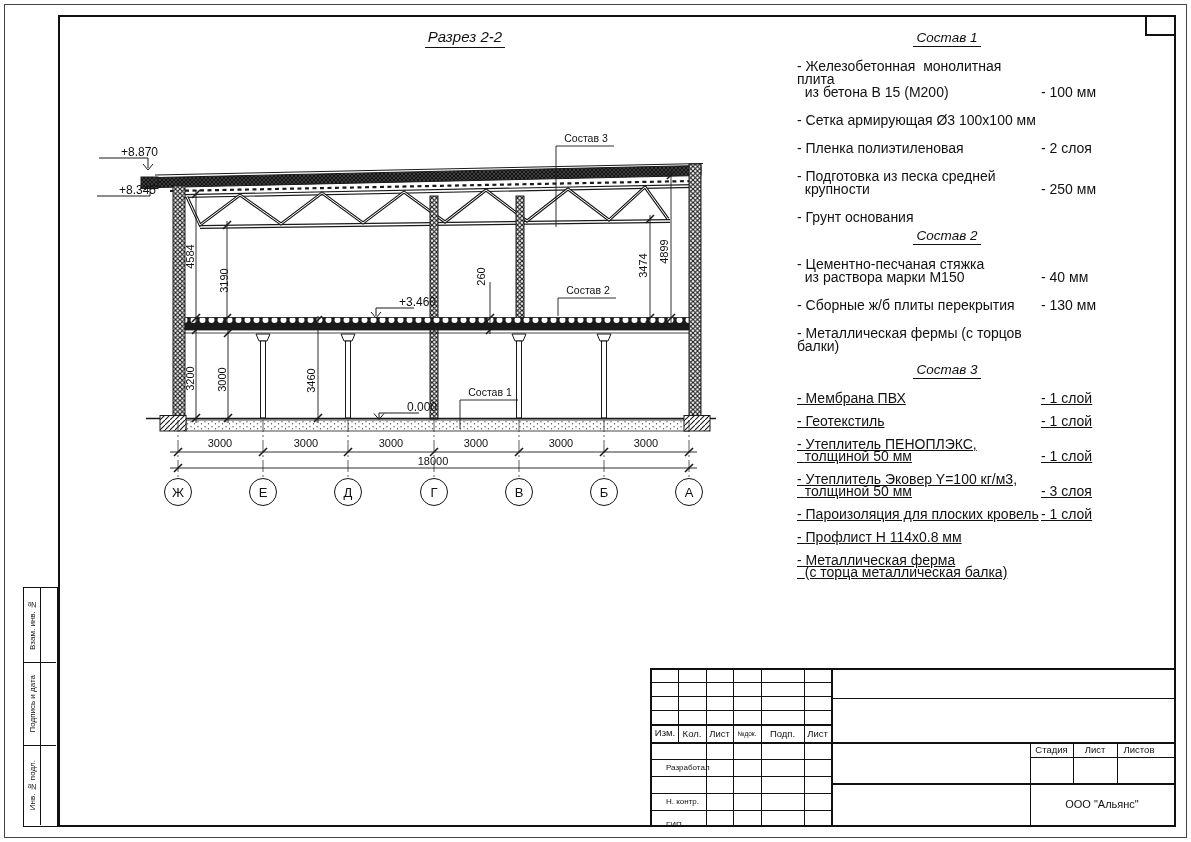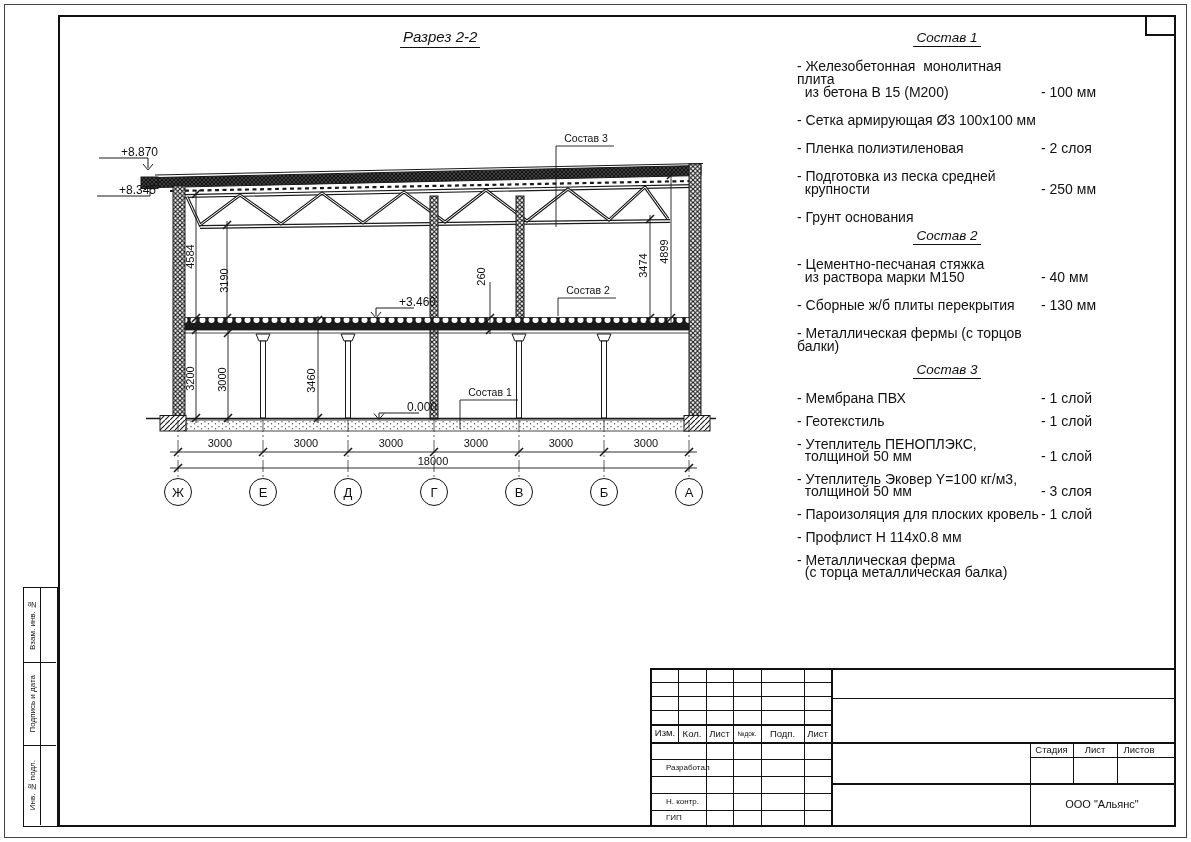--- a/index.html
+++ b/index.html
@@ -9,30 +9,30 @@
   .frame{position:absolute;left:58px;top:15px;width:1118px;height:812px;border:2px solid #111;box-sizing:border-box;}
   .corner-box{position:absolute;left:1145px;top:15px;width:31px;height:21px;border:2px solid #111;box-sizing:border-box;background:#fff;}
   .lw{position:absolute;left:0;top:0;}
   .txt{position:absolute;white-space:nowrap;}
   .elev{font-size:12px;margin-left:24px;}
   .vdim{position:absolute;width:70px;height:13px;text-align:center;font-size:11px;transform:rotate(-90deg);}
   .hdim{position:absolute;width:60px;height:13px;text-align:center;font-size:11px;}
   .callout{position:absolute;width:60px;text-align:center;font-size:10.5px;}
   .axis-circle{position:absolute;top:478px;width:28px;height:28px;border:1.4px solid #111;border-radius:50%;
                display:flex;align-items:center;justify-content:center;font-size:13px;background:#fff;box-sizing:border-box;}
-  .view-title{position:absolute;left:400px;top:28px;width:130px;text-align:left;}
+  .view-title{position:absolute;left:400px;top:28px;width:130px;text-align:center;}
   .view-title span{display:inline-block;font-style:italic;font-size:15px;border-bottom:1.4px solid #111;padding:0 3px 2px;}
   
   .spec{position:absolute;left:797px;width:300px;}
   .spec-h{text-align:center;margin-bottom:13px;}
   .spec-h span{display:inline-block;font-style:italic;font-size:13.5px;border-bottom:1.2px solid #111;padding:0 4px 1px;}
   .spec-item{display:flex;align-items:flex-end;margin-bottom:15px;font-size:14px;line-height:13px;}
   .spec-name{width:244px;flex:none;white-space:pre-wrap;}
   .spec-val{white-space:nowrap;}
-  .spec.tight .spec-item{margin-bottom:11px;line-height:12px;}
+  .spec.tight .spec-item{margin-bottom:11px;line-height:12px;text-decoration:underline;}
   
   .tb{position:absolute;left:650px;top:668px;width:526px;height:159px;border:2px solid #111;box-sizing:border-box;background:#fff;}
   .tbl{position:absolute;background:#111;}
   .tb-lab{position:absolute;display:flex;align-items:center;justify-content:center;font-size:9.5px;}
   .tb-lab.small{font-size:6.5px;}
   .tb-lab.left{justify-content:flex-start;padding-left:14px;font-size:8px;box-sizing:border-box;}
   
   .sb{position:absolute;left:23px;top:587px;width:35px;height:240px;border:1.5px solid #111;box-sizing:border-box;background:#fff;}
   .sb .tbl{background:#111;}
   .sb-cell{position:absolute;left:0;width:16px;display:flex;align-items:center;justify-content:center;}
@@ -336,21 +336,21 @@
 
     <div class="tb-lab" style="left:0;top:54px;width:26px;height:16px">Изм.</div>
     <div class="tb-lab" style="left:26px;top:54px;width:28px;height:18px">Кол.</div>
     <div class="tb-lab" style="left:54px;top:54px;width:27px;height:18px">Лист</div>
     <div class="tb-lab small" style="left:81px;top:54px;width:28px;height:18px">№док.</div>
     <div class="tb-lab" style="left:109px;top:54px;width:43px;height:18px">Подп.</div>
     <div class="tb-lab" style="left:152px;top:54px;width:27px;height:18px">Лист</div>
 
     <div class="tb-lab left" style="left:0;top:89px;width:54px;height:17px">Разработал</div>
     <div class="tb-lab left" style="left:0;top:123px;width:54px;height:17px">Н. контр.</div>
-    <div class="tb-lab left" style="left:0;top:140px;width:54px;height:15px">ГИП</div>
+    <div class="tb-lab left" style="left:0;top:140px;width:54px;height:28px">ГИП</div>
 
     <div class="tb-lab" style="left:378px;top:72px;width:43px;height:15px">Стадия</div>
     <div class="tb-lab" style="left:421px;top:72px;width:44px;height:15px">Лист</div>
     <div class="tb-lab" style="left:465px;top:72px;width:44px;height:15px">Листов</div>
 
     <div class="tb-lab" style="left:378px;top:113px;width:144px;height:42px;font-size:11px">ООО "Альянс"</div>
   </div>
 
   <div class="sb">
     <div class="tbl" style="left:16px;top:0;width:1px;height:237px"></div>

